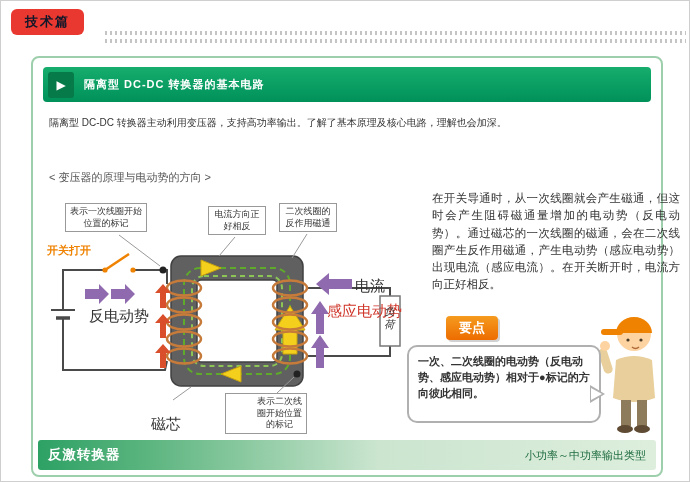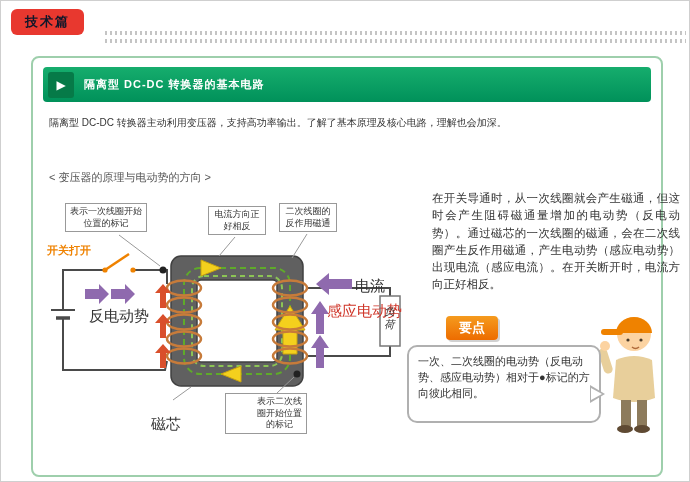--- a/index.html
+++ b/index.html
@@ -35,21 +35,21 @@
   .induced { color:#cf3427; }
   .load-label { position:absolute; left:345px; top:117px; width:12px; font-size:10.5px; color:#333;
     line-height:1.25; word-break:break-all; z-index:3;font-style:italic; }
 
   .explain { position:absolute; left:374px; top:132px; width:248px; font-size:11.5px;
     color:#333; line-height:1.5; text-align:justify;margin-left:25px; }
   .point-badge { position:absolute; left:383px; top:258px; background:linear-gradient(#f59b1e,#ed6c00);
     color:#fff; font-weight:bold; font-size:13px; padding:3px 13px; border-radius:4px;
     box-shadow:2px 2px 0 rgba(0,0,0,0.18); z-index:5;margin-left:30px; }
   .bubble { position:absolute; left:374px; top:287px; width:194px; height:78px; border:2px solid #b0b0b0;
-    border-radius:10px; background:#fff; padding:7px 9px; font-size:11px; color:#333; line-height:1.45; z-index:4; }
+    border-radius:10px; background:#fff; padding:7px 9px; font-size:11px; color:#333; line-height:1.45; z-index:4;font-weight:bold; }
   .bubble::after { content:''; position:absolute; right:-15px; top:38px; width:0; height:0;
     border:9px solid transparent; border-left:15px solid #b0b0b0; }
   .bubble::before { content:''; position:absolute; right:-9px; top:41px; width:0; height:0;
     border:6px solid transparent; border-left:11px solid #fff; z-index:2; }
   .character { position:absolute; left:566px; top:244px; width:70px; height:136px; z-index:2; }
 
   .footer-bar { position:absolute; left:5px; right:5px; bottom:5px; height:30px;
     background:linear-gradient(90deg,#2da164 0%,#5cb57f 18%,#cbe5cf 55%,#ddeedd 100%);
     border-radius:3px; display:flex; align-items:center; justify-content:space-between; padding:0 10px; }
   .footer-left { color:#fff; font-weight:bold; font-size:13.5px; letter-spacing:1px; }
@@ -191,15 +191,19 @@
         <circle cx="29" cy="38" r="1.6" fill="#4a3a28"></circle>
         <circle cx="42" cy="38" r="1.6" fill="#4a3a28"></circle>
         <path d="M33,45 q3.5,3 7,0" stroke="#b06a3a" stroke-width="1.5" fill="none"></path>
         <rect x="22" y="98" width="10" height="26" fill="#8d7b5c"></rect>
         <rect x="38" y="98" width="10" height="26" fill="#8d7b5c"></rect>
         <ellipse cx="26" cy="127" rx="8" ry="4" fill="#5f4a33"></ellipse>
         <ellipse cx="43" cy="127" rx="8" ry="4" fill="#5f4a33"></ellipse>
       </svg>
     </div>
 
+    <div class="footer-bar">
+      <span class="footer-left">反激转换器</span>
+      <span class="footer-right">小功率～中功率输出类型</span>
+    </div>
 
   </div>
 </div>
 
 </body></html>

